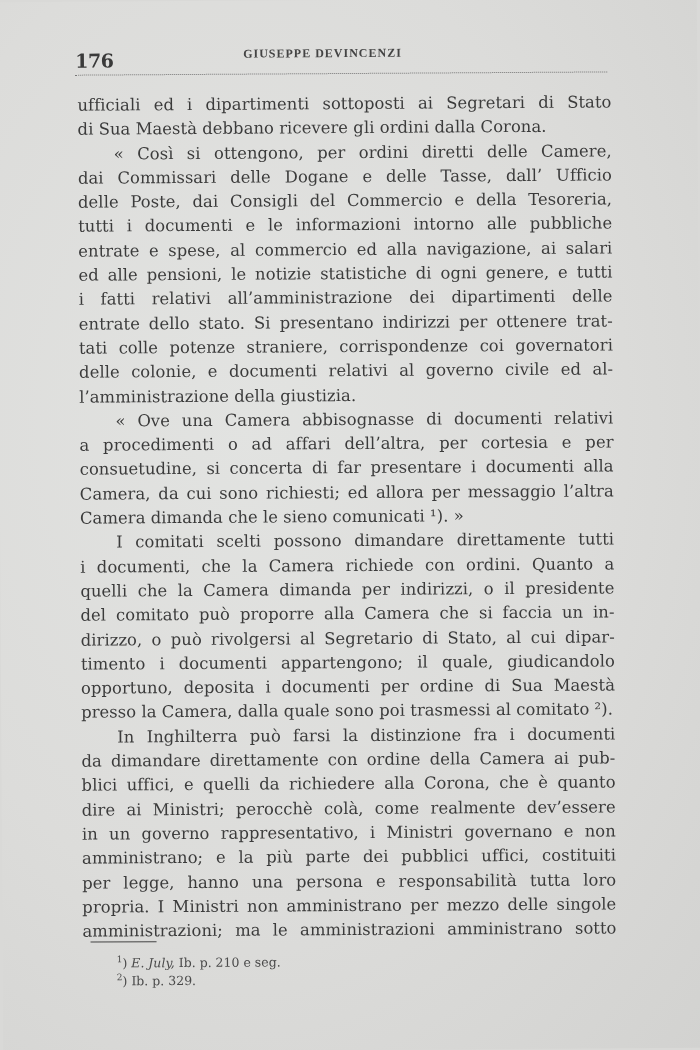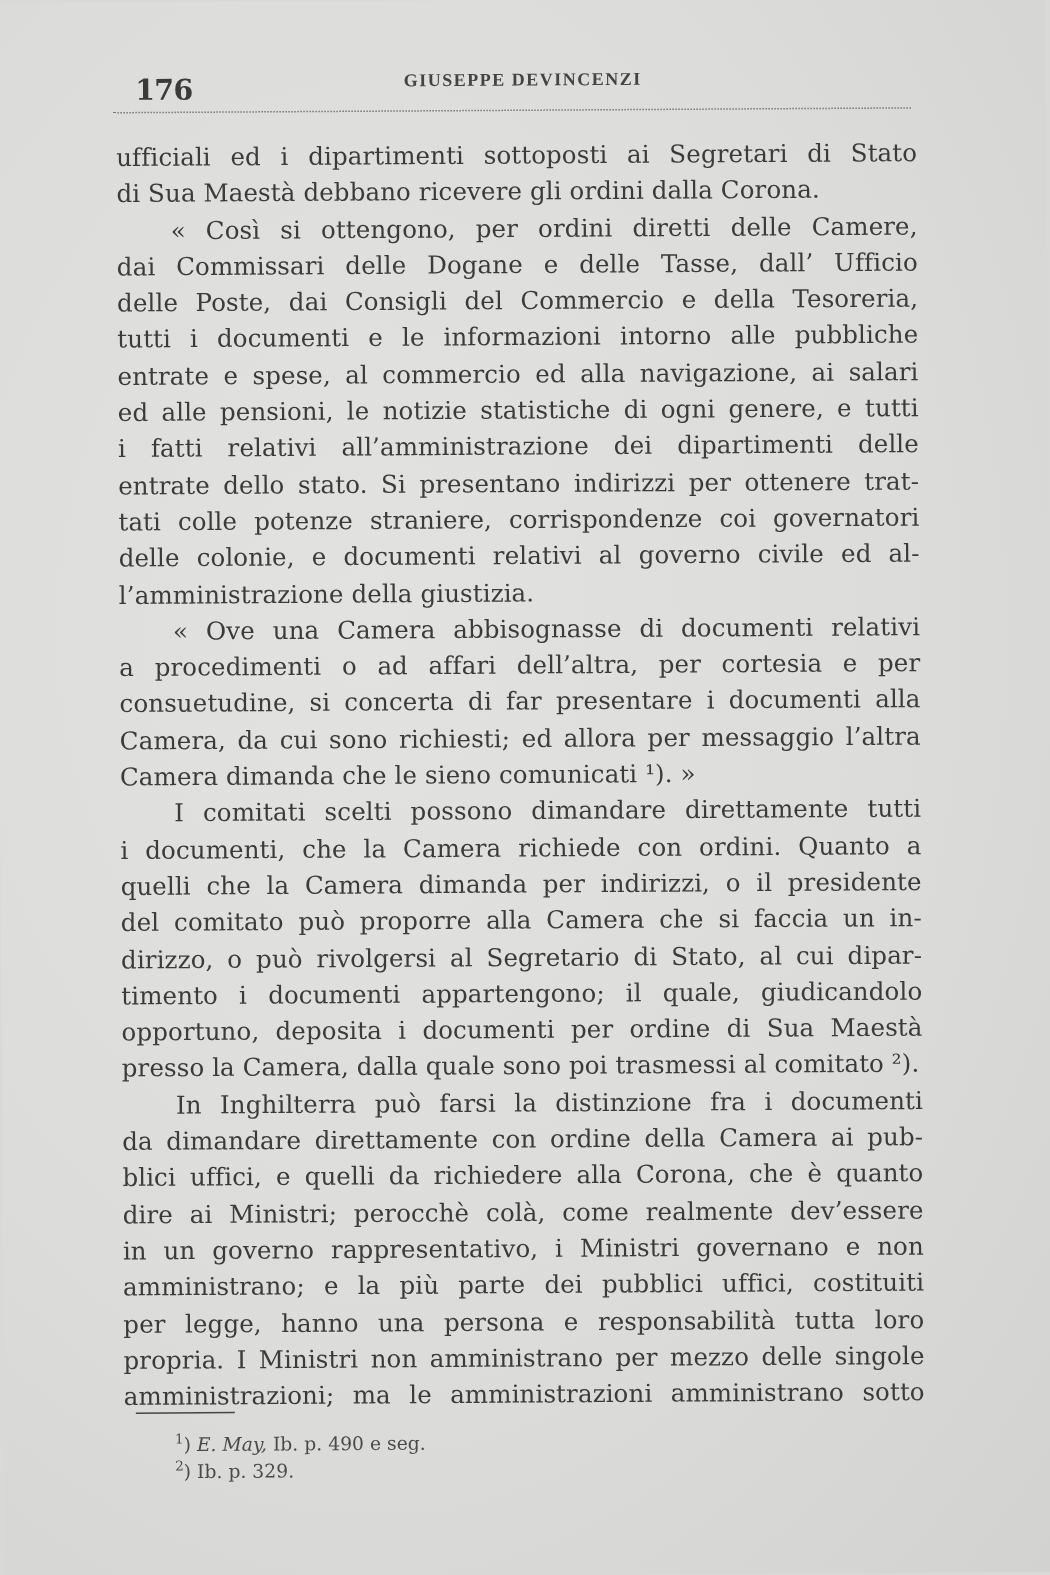--- a/index.html
+++ b/index.html
@@ -26,31 +26,31 @@
     }
     .header {
       position: absolute;
       left: 78px;
       top: 46px;
       width: 532px;
       height: 30px;
     }
     .page-number {
       position: absolute;
-      left: 15px;
+      left: 0;
       top: 2px;
       font-family: "DejaVu Serif", serif;
       font-weight: bold;
       font-size: 19px;
       color: #3a3a3a;
       letter-spacing: -0.5px;
     }
     .running-head {
       position: absolute;
-      left: 194px;
+      left: 168px;
       top: 0;
       font-family: "Liberation Serif", serif;
       font-weight: bold;
       font-size: 12px;
       letter-spacing: 1px;
       color: #444;
     }
     .header-rule {
       position: absolute;
       left: 0;
@@ -159,17 +159,17 @@
       <span class="line">in un governo rappresentativo, i Ministri governano e non</span>
       <span class="line">amministrano; e la più parte dei pubblici uffici, costituiti</span>
       <span class="line">per legge, hanno una persona e responsabilità tutta loro</span>
       <span class="line">propria. I Ministri non amministrano per mezzo delle singole</span>
       <span class="line">amministrazioni; ma le amministrazioni amministrano sotto</span>
     </div>
 
   <div class="footnote-rule"></div>
 
   <div class="footnotes" id="footnotes">
-      <span class="footnote"><span class="fn-mark">1</span>) <span class="fn-italic">E. May,</span><span> Ib. p. 490 e seg.</span></span>
+      <span class="footnote"><span class="fn-mark">1</span>) <span class="fn-italic">E. July,</span><span> Ib. p. 210 e seg.</span></span>
       <span class="footnote"><span class="fn-mark">2</span>) <span> Ib. p. 329.</span></span>
     </div>
 
 </div>
 
 </body></html>

